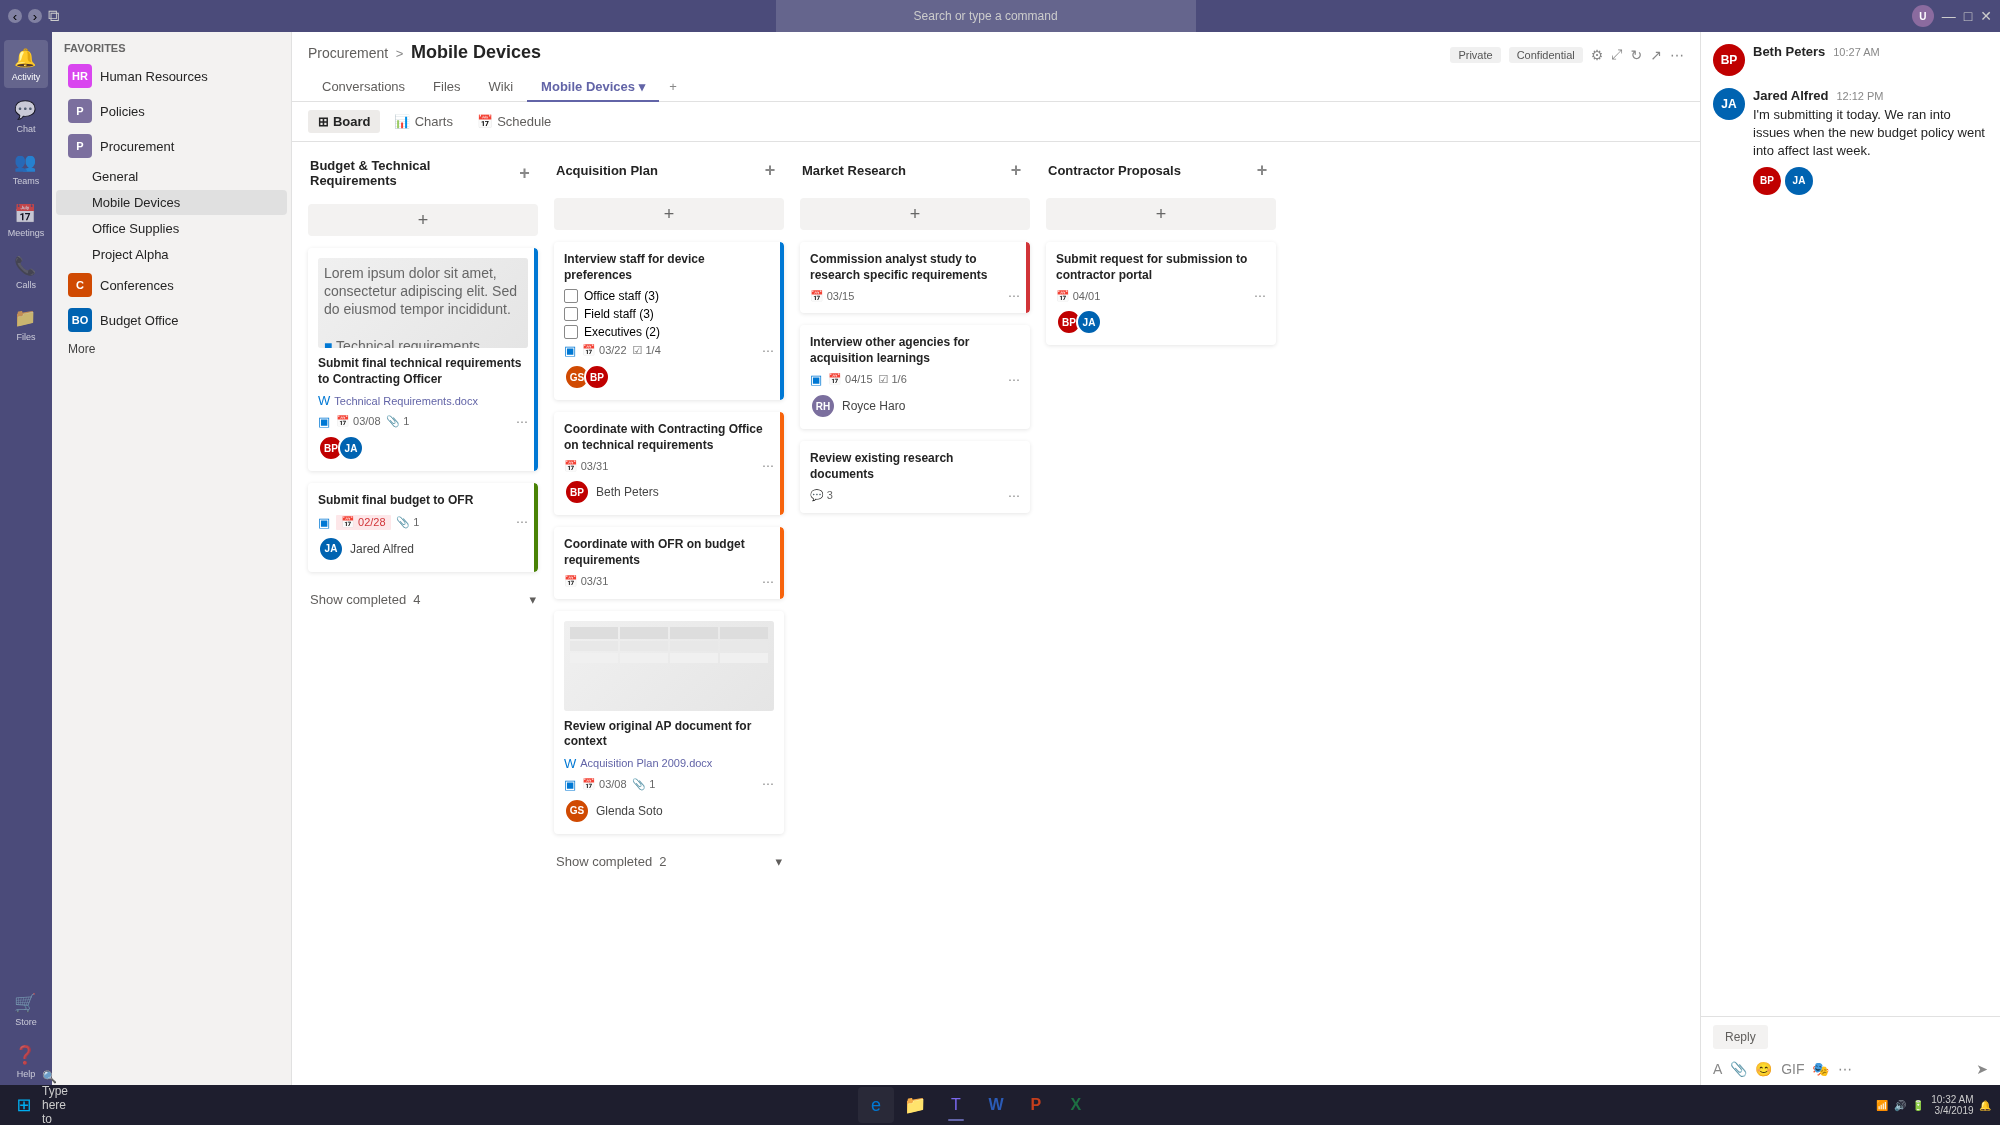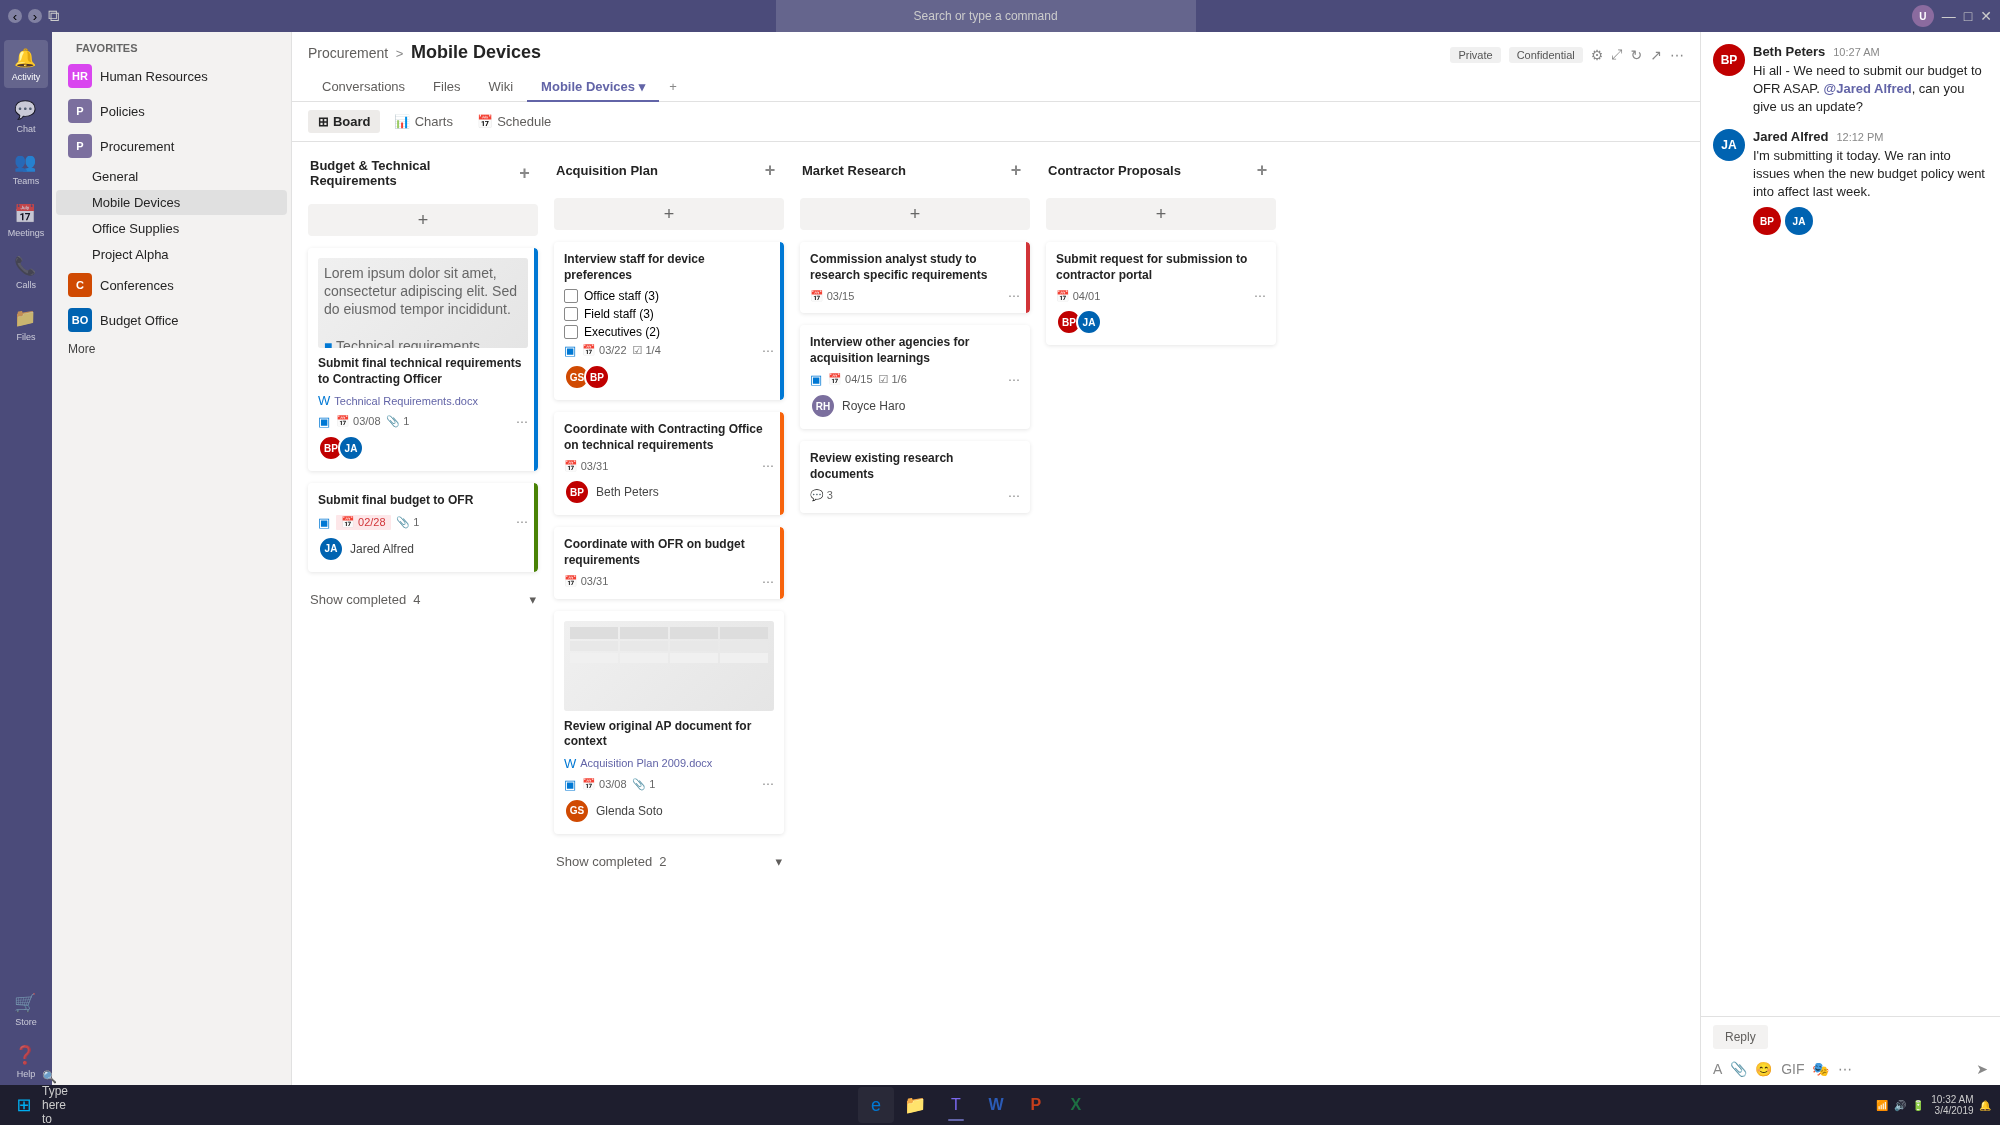--- a/index.html
+++ b/index.html
@@ -21,21 +21,21 @@
     
     .left-rail { width: 52px; background: #4b4b7a; display: flex; flex-direction: column; align-items: center; padding-top: 8px; gap: 4px; flex-shrink: 0; }
     .rail-item { width: 44px; height: 48px; display: flex; flex-direction: column; align-items: center; justify-content: center; color: rgba(255,255,255,0.7); font-size: 9px; gap: 3px; border-radius: 4px; cursor: pointer; position: relative; }
     .rail-item:hover, .rail-item.active { color: white; background: rgba(255,255,255,0.15); }
     .rail-item .icon { font-size: 18px; }
     .rail-spacer { flex: 1; }
 
     
     .sidebar { width: 240px; background: #f3f2f1; border-right: 1px solid #e1e1e1; display: flex; flex-direction: column; overflow-y: auto; flex-shrink: 0; }
     .sidebar-section { padding: 6px 0; }
-    .sidebar-header { font-size: 11px; font-weight: 600; color: #666; padding: 4px 12px; text-transform: uppercase; margin-left: 12px; }
+    .sidebar-header { font-size: 11px; font-weight: 600; color: #666; padding: 4px 12px; text-transform: uppercase; }
     .sidebar-item { display: flex; align-items: center; padding: 5px 12px; cursor: pointer; border-radius: 4px; margin: 1px 4px; }
     .sidebar-item .si-icon { width: 24px; height: 24px; border-radius: 4px; display: flex; align-items: center; justify-content: center; font-size: 11px; font-weight: bold; color: white; margin-right: 8px; flex-shrink: 0; }
     .sidebar-item .si-label { flex: 1; font-size: 13px; color: #242424; }
     .sidebar-item .si-more { color: #888; font-size: 14px; opacity: 0; }
     .sidebar-sub { padding-left: 36px; }
     .sidebar-sub .si-label { font-size: 13px; }
     .sidebar-item.active-sub { background: #e0e0e0; }
 
     
     .main-content { flex: 1; display: flex; flex-direction: column; overflow: hidden; background: white; }
@@ -494,23 +494,20 @@
   <div class="chat-panel">
     <div class="chat-messages">
 
       <div class="msg">
         <div class="msg-avatar" style="background:#c00000">BP</div>
         <div class="msg-body">
           <div class="msg-header">
             <span class="msg-name">Beth Peters</span>
             <span class="msg-time">10:27 AM</span>
           </div>
-          <div class="msg-text">
-            Hi all - We need to submit our budget to OFR ASAP. <span class="mention">@Jared Alfred</span>, can you give us an update?
-          </div>
         </div>
       </div>
 
       <div class="msg">
         <div class="msg-avatar" style="background:#0063b1">JA</div>
         <div class="msg-body">
           <div class="msg-header">
             <span class="msg-name">Jared Alfred</span>
             <span class="msg-time">12:12 PM</span>
           </div>

